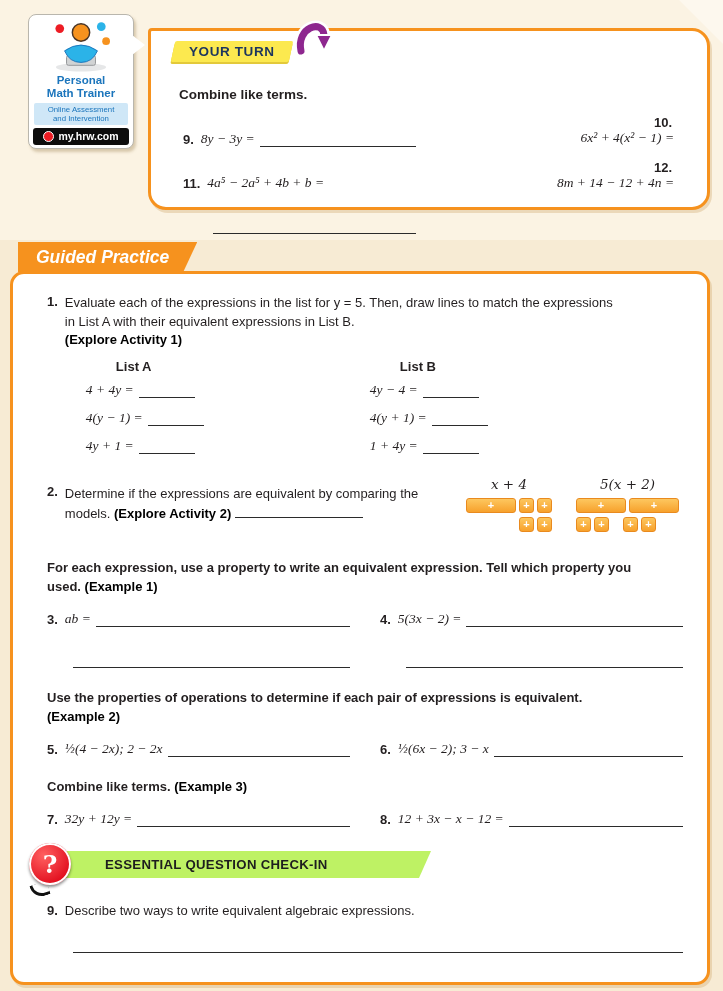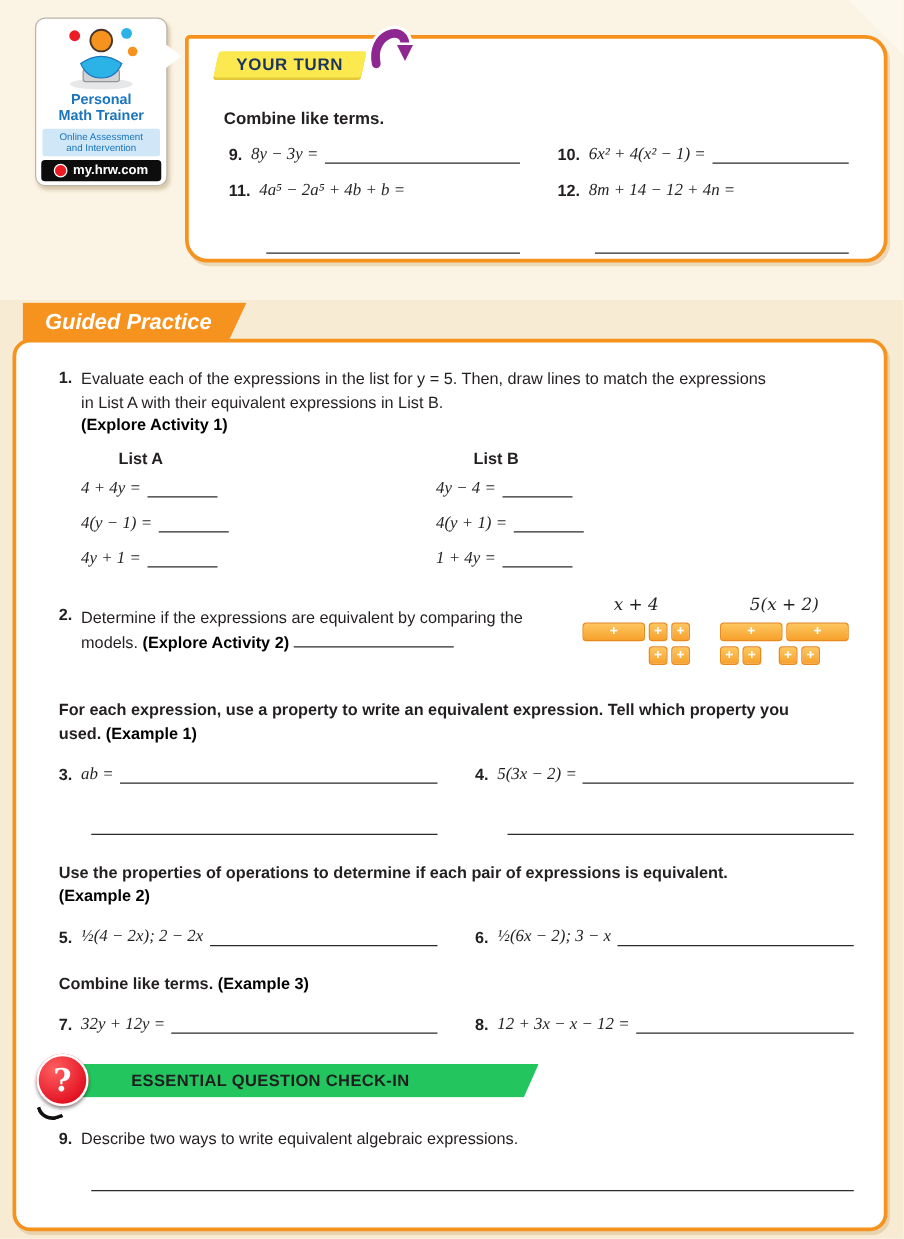--- a/index.html
+++ b/index.html
@@ -20,39 +20,39 @@
   .yt-box{position:absolute;left:148px;top:28px;width:556px;height:176px;background:#fff;border:3px solid #f6921e;border-radius:4px 18px 18px 18px;box-shadow:2px 3px 0 rgba(205,165,105,.35);z-index:4;}
   .yt-head{position:relative;height:34px;padding:10px 0 0 22px;}
   .yt-tag{display:inline-block;background:#fce94f;transform:skewX(-12deg);padding:3px 16px;border-radius:2px;box-shadow:0 2px 0 #e3c93a;}
   .yt-tag i{display:inline-block;transform:skewX(12deg);font-style:normal;font-weight:bold;font-size:13.5px;letter-spacing:.6px;color:#1c355e;}
   .yt-arrow{position:absolute;left:142px;top:-16px;width:40px;height:52px;}
   .inst{margin:12px 0 0 28px;font-weight:bold;font-size:13.5px;}
   .yt-rows{margin:6px 28px 0 32px;}
   .yt-row{display:flex;margin-top:13px;}
   .yt-row.lines-row{margin-top:28px;}
   .yt-cell{flex:1;display:flex;align-items:flex-end;min-width:0;}
-  .yt-cell + .yt-cell{margin-left:30px;}
+  .yt-cell + .yt-cell{margin-left:30px;flex-direction:column;}
   .num{font-weight:bold;flex:none;padding-right:7px;}
   .math{font-family:Liberation Serif, serif;font-style:italic;font-size:13.5px;white-space:nowrap;padding-right:5px;}
   .line{display:inline-block;border-bottom:1.3px solid #2b2b2b;height:14px;}
   .grow{flex:1;}
   .spacer{width:30px;flex:none;}
 
   
   .gp-banner{position:absolute;left:18px;top:242px;z-index:5;background:#f6921e;color:#fff;font-weight:bold;font-style:italic;font-size:17.5px;line-height:30px;padding:0 28px 0 18px;clip-path:polygon(0 0,100% 0,calc(100% - 14px) 100%,0 100%);}
   .gp-panel{position:absolute;left:10px;top:271px;width:700px;height:714px;background:#fff;border:3px solid #f6921e;border-radius:14px;box-sizing:border-box;box-shadow:2px 3px 0 rgba(205,165,105,.35);overflow:hidden;}
   .gp-content{padding:20px 24px 0 34px;position:relative;height:100%;box-sizing:border-box;}
 
   .prob{display:flex;}
   .pbody{flex:1;min-width:0;}
   .ptext{line-height:18.5px;max-width:552px;}
   .ref{color:#000000;font-weight:bold;}
   div.ref{margin-top:1px;}
 
-  .lists{display:flex;margin-top:12px;}
+  .lists{display:flex;margin-top:12px;margin-left:21px;}
   .listcol{width:284px;}
   .list-h{font-weight:bold;margin:0 0 8px 30px;}
   .list-item{display:flex;align-items:flex-end;margin-bottom:12px;height:16px;}
   .w56{width:56px;}
   .w130{width:128px;}
 
   .p2{margin-top:18px;position:relative;min-height:60px;}
   .p2-text{width:398px;line-height:19px;}
   .models{position:absolute;right:4px;top:-8px;display:flex;gap:24px;}
   .model-label{text-align:center;font-family:"DejaVu Serif","Liberation Serif",serif;font-style:italic;font-size:13.5px;margin-bottom:6px;}
@@ -69,21 +69,21 @@
   .pair{display:flex;margin-top:15px;}
   .pair.lines2{margin-top:26px;}
   .cell{flex:1;display:flex;align-items:flex-end;min-width:0;}
   .cell.r{margin-left:30px;}
   .pad24{width:26px;flex:none;}
 
   .eq-row{position:relative;margin-top:24px;height:32px;}
   .eq-icon{position:absolute;left:-18px;top:-8px;width:42px;height:42px;background:radial-gradient(circle at 35% 30%,#ff6060,#e20f1f 72%);border-radius:50%;display:flex;align-items:center;justify-content:center;box-shadow:0 2px 3px rgba(0,0,0,.45),inset 0 0 0 2px #fff;z-index:2;}
   .eq-icon span{color:#fff;font-size:25px;font-weight:bold;font-family:"DejaVu Serif",serif;}
   .eq-curl{position:absolute;left:-16px;top:32px;width:15px;height:11px;border-bottom:3px solid #111;border-left:3px solid #111;border-radius:0 0 0 13px;transform:rotate(-18deg);z-index:1;}
-  .eq-banner{margin-left:12px;height:27px;background:#22c55e;display:flex;align-items:center;width:372px;box-sizing:border-box;padding:0 18px 0 46px;clip-path:polygon(0 0,100% 0,calc(100% - 12px) 100%,6px 100%);}
+  .eq-banner{margin-left:12px;height:27px;background:#bef264;display:flex;align-items:center;width:372px;box-sizing:border-box;padding:0 18px 0 46px;clip-path:polygon(0 0,100% 0,calc(100% - 12px) 100%,6px 100%);}
   .eq-banner span{font-weight:bold;font-size:13.2px;letter-spacing:.3px;color:#1e1e1e;white-space:nowrap;}
 
   .p9{display:flex;margin-top:20px;}
   .full-line{margin-left:26px;height:14px;border-bottom:1.3px solid #2b2b2b;}
   .fl1{margin-top:20px;}
   .fl2{margin-top:26px;}
 </style>
 </head>
 <body>
 

